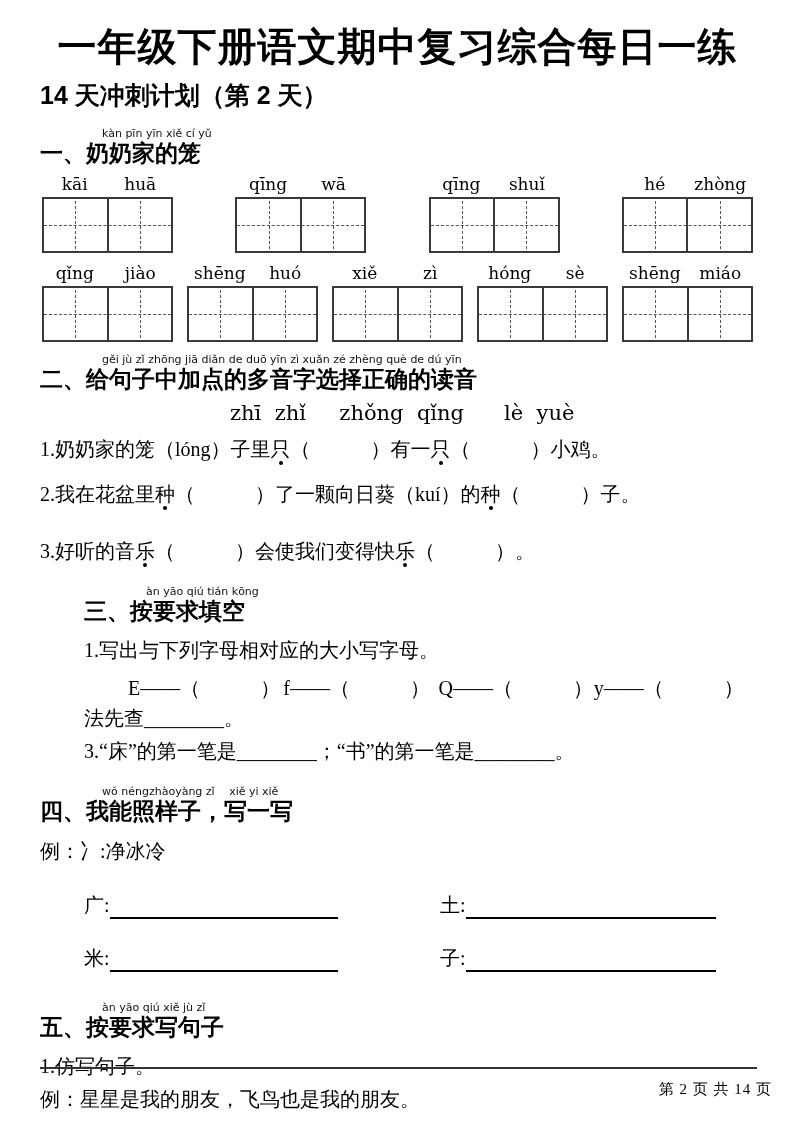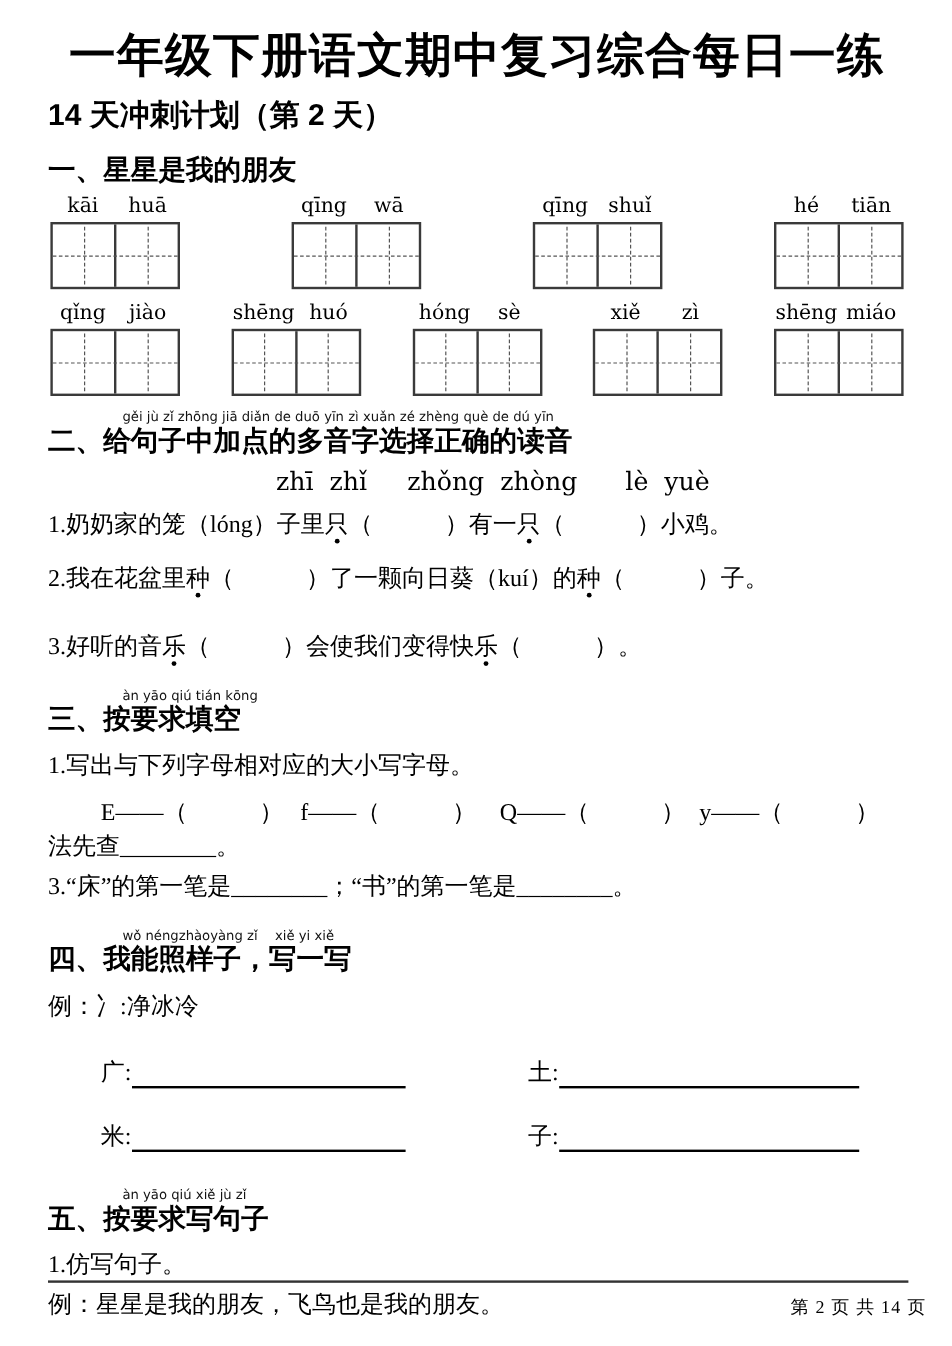--- a/index.html
+++ b/index.html
@@ -28,21 +28,21 @@
     font-size:11px;color:#111;margin-left:62px;line-height:1;
     white-space:pre;
   }
   .sec-heading{
     font-family:"Liberation Sans","DejaVu Sans",sans-serif;
     font-weight:900;font-size:23px;line-height:1.15;margin-top:1px;
   }
 
   
   .grid-row{display:flex;justify-content:space-between;margin-top:8px;padding:0 2px;}
-  .unit{width:108px;}
+  .unit{width:131px;}
   .unit-pinyin{display:flex;font-family:"DejaVu Serif","Liberation Serif",serif;
     font-size:17px;margin-bottom:3px;}
   .unit-pinyin span{flex:1;text-align:center;white-space:nowrap;}
   .pbox{display:flex;border:2px solid #3a3a3a;height:52px;position:relative;background:#fff;}
   .pbox::after{content:'';position:absolute;left:0;right:0;top:50%;border-top:1px dashed #555;}
   .pcell{flex:1;position:relative;}
   .pcell + .pcell{border-left:2px solid #3a3a3a;}
   .pcell::before{content:'';position:absolute;top:2px;bottom:2px;left:50%;border-left:1px dashed #555;}
 
   
@@ -77,21 +77,22 @@
 </style>
 </head>
 <body>
 
 <div class="page">
 
   <div class="doc-title">一年级下册语文期中复习综合每日一练</div>
   <div class="doc-subtitle">14 天冲刺计划（第 2 天）</div>
 
   <div class="sec" style="margin-top:16px;">
-    <div class="sec-heading">一、星星是我的朋友</div>
+    <div class="sec-pinyin">kàn pīn yīn xiě cí yǔ</div>
+    <div class="sec-heading">一、奶奶家的笼</div>
 
     <div class="grid-row">
       <div class="unit">
         <div class="unit-pinyin">
             <span>kāi</span>
             <span>huā</span>
           </div>
         <div class="pbox">
             <div class="pcell"></div>
             <div class="pcell"></div>
@@ -113,21 +114,21 @@
             <span>shuǐ</span>
           </div>
         <div class="pbox">
             <div class="pcell"></div>
             <div class="pcell"></div>
           </div>
       </div>
       <div class="unit">
         <div class="unit-pinyin">
             <span>hé</span>
-            <span>tiān</span>
+            <span>zhòng</span>
           </div>
         <div class="pbox">
             <div class="pcell"></div>
             <div class="pcell"></div>
           </div>
       </div>
     </div>
 
     <div class="grid-row" style="margin-top:10px;">
       <div class="unit">
@@ -145,32 +146,32 @@
             <span>shēng</span>
             <span>huó</span>
           </div>
         <div class="pbox">
             <div class="pcell"></div>
             <div class="pcell"></div>
           </div>
       </div>
       <div class="unit">
         <div class="unit-pinyin">
+            <span>xiě</span>
+            <span>zì</span>
+          </div>
+        <div class="pbox">
+            <div class="pcell"></div>
+            <div class="pcell"></div>
+          </div>
+      </div>
+      <div class="unit">
+        <div class="unit-pinyin">
             <span>hóng</span>
             <span>sè</span>
-          </div>
-        <div class="pbox">
-            <div class="pcell"></div>
-            <div class="pcell"></div>
-          </div>
-      </div>
-      <div class="unit">
-        <div class="unit-pinyin">
-            <span>xiě</span>
-            <span>zì</span>
           </div>
         <div class="pbox">
             <div class="pcell"></div>
             <div class="pcell"></div>
           </div>
       </div>
       <div class="unit">
         <div class="unit-pinyin">
             <span>shēng</span>
             <span>miáo</span>
@@ -179,27 +180,27 @@
             <div class="pcell"></div>
             <div class="pcell"></div>
           </div>
       </div>
     </div>
   </div>
 
   <div class="sec" style="margin-top:12px;">
     <div class="sec-pinyin">gěi jù zǐ zhōng jiā diǎn de duō yīn zì xuǎn zé zhèng què de dú yīn</div>
     <div class="sec-heading">二、给句子中加点的多音字选择正确的读音</div>
-    <div class="options-line">zhī  zhǐ     zhǒng  zhòng      lè  yuè</div>
+    <div class="options-line">zhī  zhǐ     zhǒng  qǐng      lè  yuè</div>
     <div class="line" style="margin-top:10px;"><span>1.奶奶家的笼（lóng）子里</span><span class="dot-char">只</span><span>（　　　）有一</span><span class="dot-char">只</span><span>（　　　）小鸡。</span></div>
     <div class="line" style="margin-top:16px;"><span>2.我在花盆里</span><span class="dot-char">种</span><span>（　　　）了一颗向日葵（kuí）的</span><span class="dot-char">种</span><span>（　　　）子。</span></div>
     <div class="line" style="margin-top:28px;"><span>3.好听的音</span><span class="dot-char">乐</span><span>（　　　）会使我们变得快</span><span class="dot-char">乐</span><span>（　　　）。</span></div>
   </div>
 
-  <div class="sec" style="margin-top:20px;">
+  <div class="sec" style="margin-top:20px;margin-left:44px;">
     <div class="sec-pinyin">àn yāo qiú tián kōng</div>
     <div class="sec-heading">三、按要求填空</div>
     <div class="line">1.写出与下列字母相对应的大小写字母。</div>
     <div class="letters-row">
       <span class="letter-item">E——（　　　）</span>
       <span class="letter-item">f——（　　　）</span>
       <span class="letter-item">Q——（　　　）</span>
       <span class="letter-item">y——（　　　）</span>
     </div>
     <div class="line" style="margin-top:2px;">法先查________。</div>

